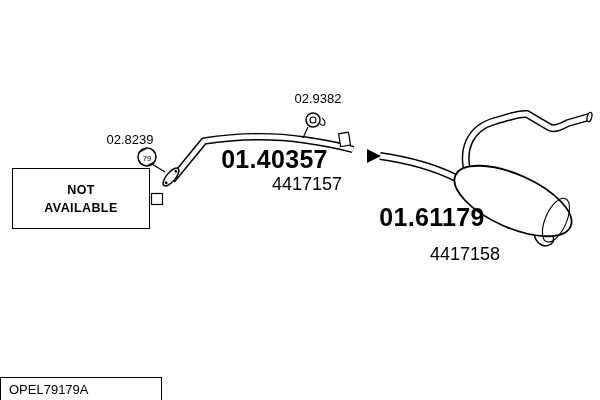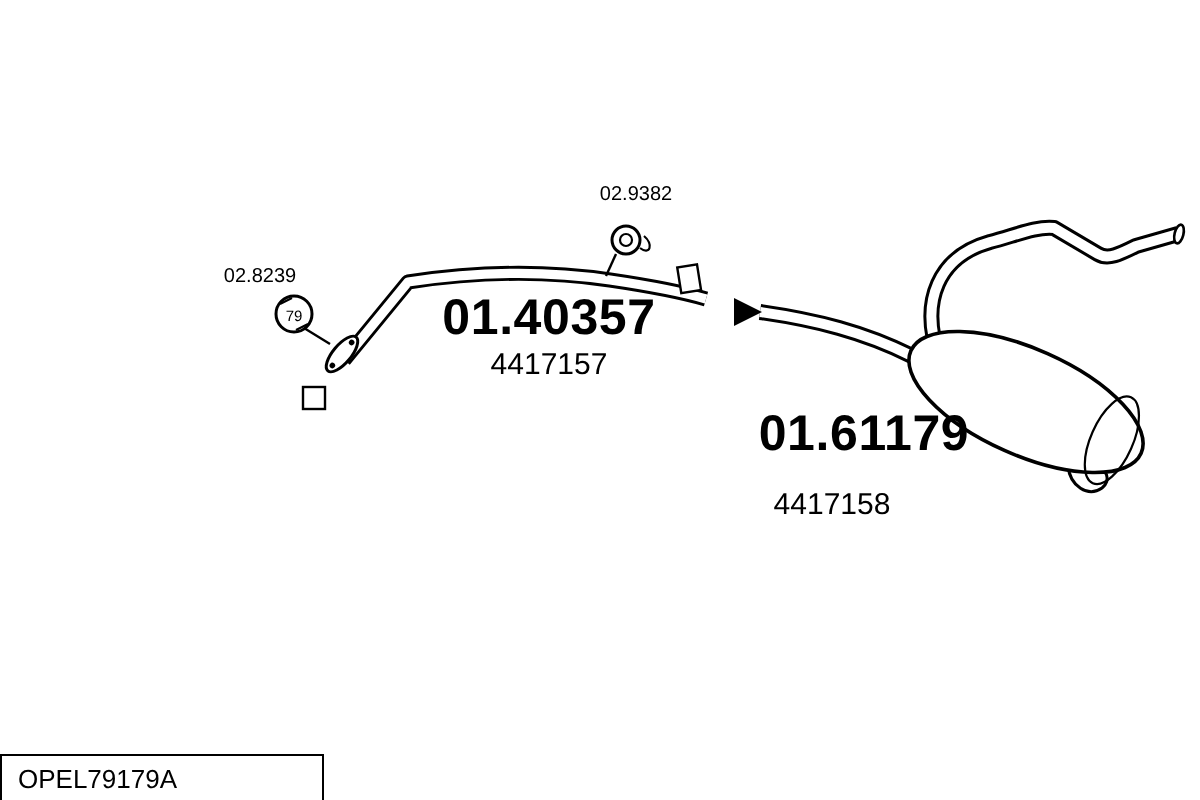--- a/index.html
+++ b/index.html
@@ -1,22 +1,22 @@
 <!DOCTYPE html>
 <html><head>
 <meta charset="utf-8">
 <style>
   html,body{margin:0;padding:0;background:#ffffff;}
   body{font-family:"Liberation Sans","DejaVu Sans",sans-serif;color:#000;}
   .stage{position:relative;width:600px;height:400px;background:#fff;overflow:hidden;}
   .drawing{position:absolute;left:0;top:0;}
   .lbl{position:absolute;text-align:center;line-height:1.1;white-space:nowrap;color:#000;}
-  .code{font-size:10px;}
+  .code{font-size:13px;}
   .part{font-size:25px;font-weight:bold;letter-spacing:.3px;}
-  .oem{font-size:15px;}
+  .oem{font-size:18px;text-align:right;}
   .na-box{position:absolute;left:12px;top:168px;width:136px;height:59px;border:1.5px solid #000;
           display:flex;flex-direction:column;align-items:center;justify-content:center;gap:4px;
           font-size:12.5px;font-weight:bold;letter-spacing:.4px;background:#fff;}
   .footer-box{position:absolute;left:0;top:377px;width:152px;height:23px;border:1.5px solid #000;
           display:flex;align-items:center;padding-left:8px;font-size:13px;background:#fff;}
 </style>
 </head>
 <body>
 
 <div class="stage">
@@ -73,21 +73,25 @@
   </svg>
 
   <div class="lbl code" style="left:292px;top:92px;width:52px;">02.9382</div>
 
   <div class="lbl code" style="left:104px;top:133px;width:52px;">02.8239</div>
 
   <div class="lbl part" style="left:207px;top:146px;width:135px;">01.40357</div>
   <div class="lbl oem" style="left:207px;top:175px;width:135px;">4417157</div>
 
   <div class="lbl part" style="left:364px;top:204px;width:136px;">01.61179</div>
-  <div class="lbl oem" style="left:348px;top:245px;width:136px;">4417158</div>
+  <div class="lbl oem" style="left:364px;top:245px;width:136px;">4417158</div>
 
+  <div class="na-box">
+    <span>NOT</span>
+    <span>AVAILABLE</span>
+  </div>
 
 
   <div class="footer-box">
     <span>OPEL79179A</span>
   </div>
 
 </div>
 
 </body></html>

